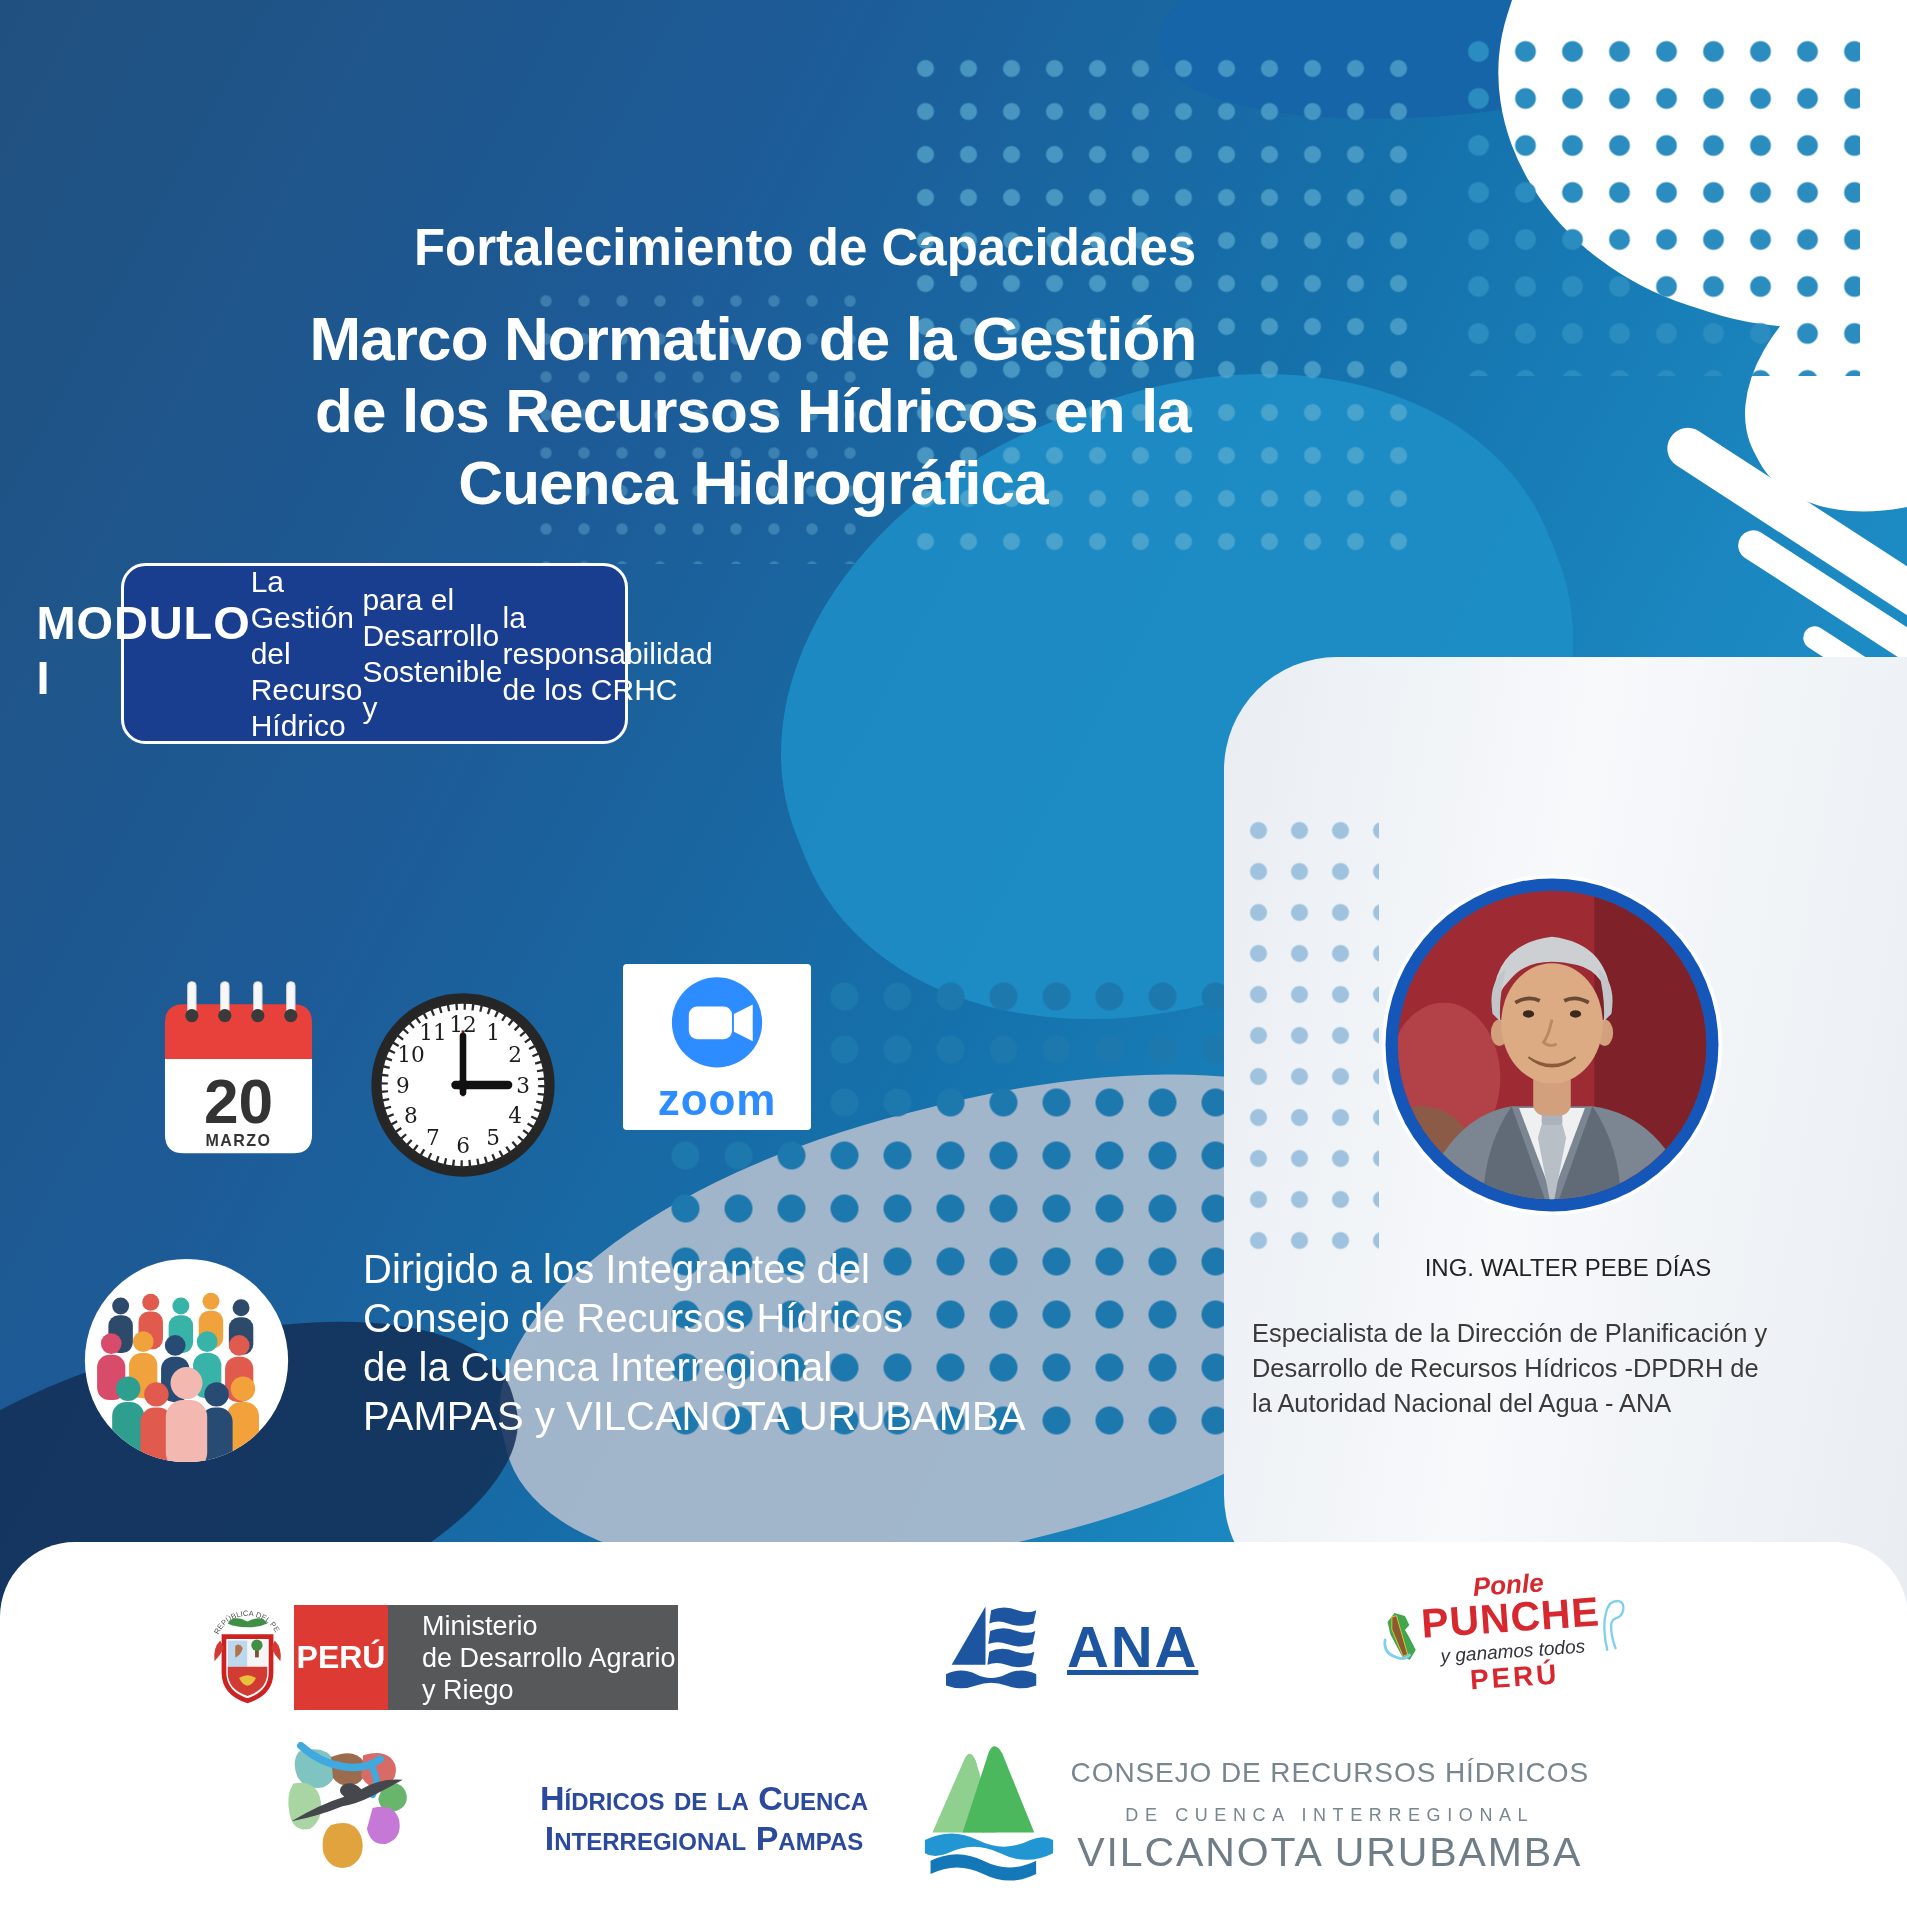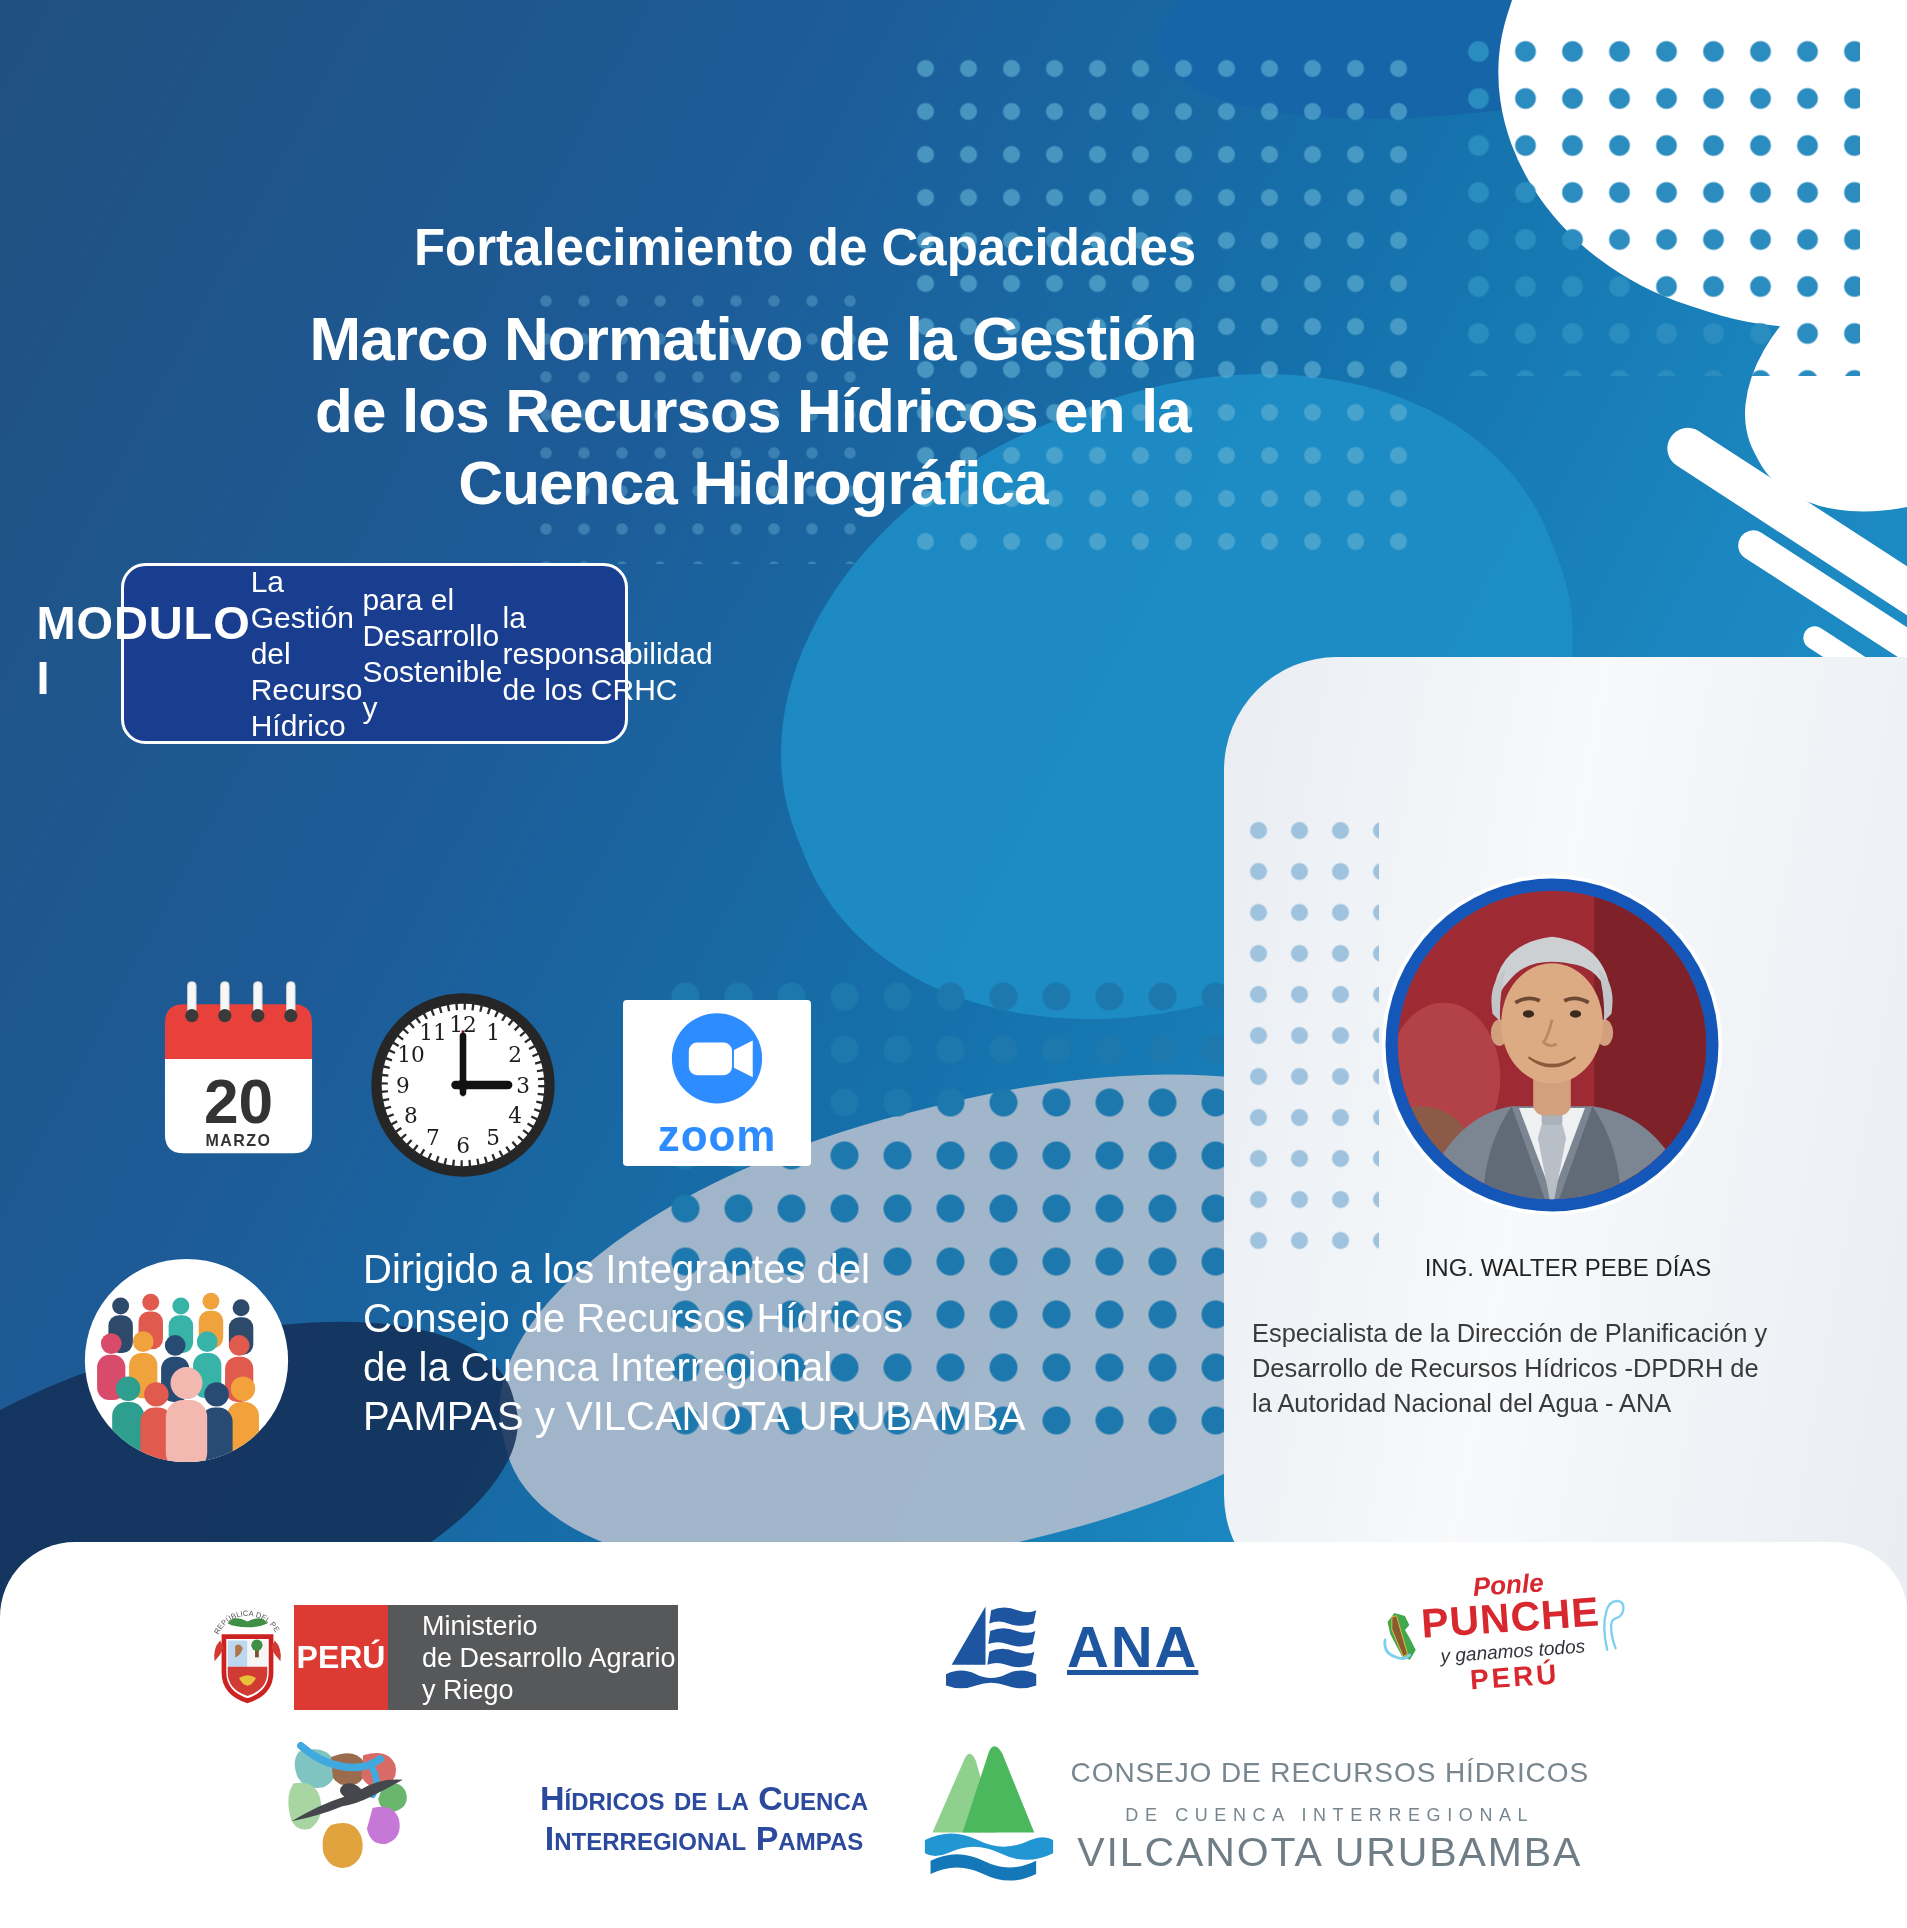--- a/index.html
+++ b/index.html
@@ -34,21 +34,21 @@
 
   
   .module-box{left:121px;top:563px;width:501px;height:175px;background:#1a3e8f;border:3.8px solid #fff;border-radius:24.5px;z-index:5;
     display:flex;flex-direction:row;align-items:center;justify-content:center;color:#fff;}
   .module-heading{font-size:47px;font-weight:700;letter-spacing:0.9px;margin-bottom:7.5px;}
   .module-line{font-size:30px;line-height:36px;font-weight:400;}
 
   
   .calendar{left:163px;top:976px;z-index:5;}
   .clock{left:369px;top:991px;z-index:5;}
-  .zoom-card{left:623px;top:1000px;width:188px;height:166px;background:#fff;border-radius:3.8px;z-index:5;}
+  .zoom-card{left:623px;top:964px;width:188px;height:166px;background:#fff;border-radius:3.8px;z-index:5;}
   .zoom-word{position:absolute;left:0;top:111px;width:188px;text-align:center;color:#2d8cff;font-weight:700;font-size:44px;letter-spacing:0.9px;}
 
   
   .people-badge{left:83px;top:1257px;z-index:5;}
   .audience{left:363px;top:1245px;width:847px;color:#fff;font-size:40px;line-height:49px;font-weight:400;z-index:5;}
 
   
   .panel{left:1224px;top:657px;width:684px;height:951px;border-radius:113px 0 0 113px;
     background:linear-gradient(100deg,#e9edf2 0%,#f7f9fb 45%,#e9edf2 100%);z-index:3;}
   .avatar{left:1378px;top:871px;z-index:5;}

